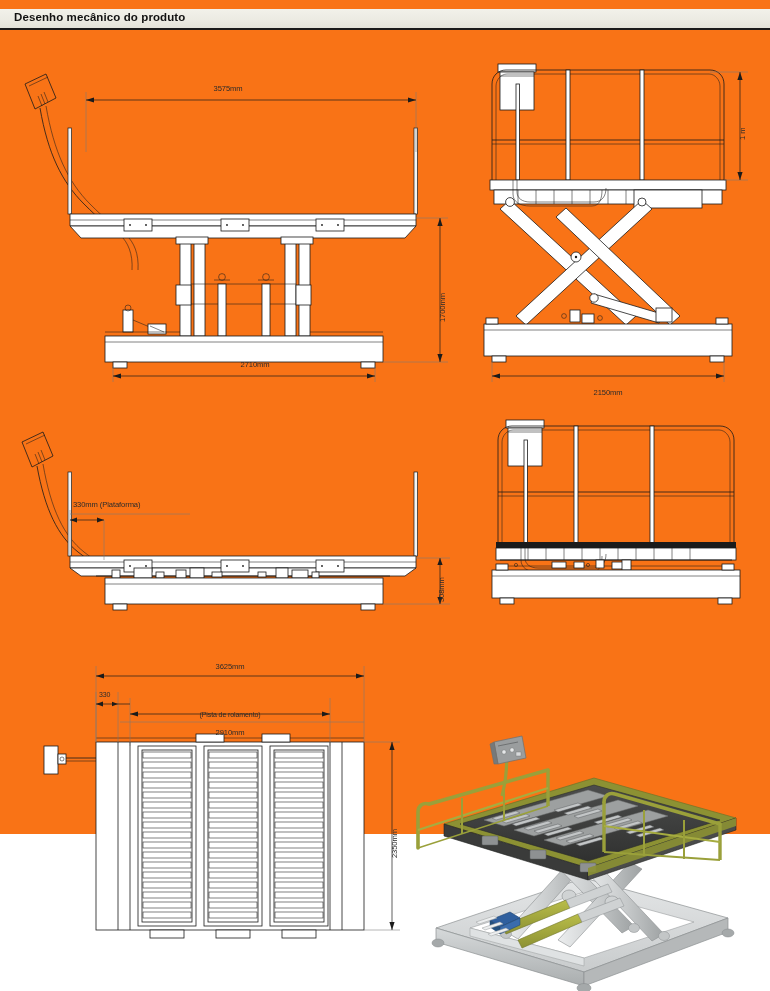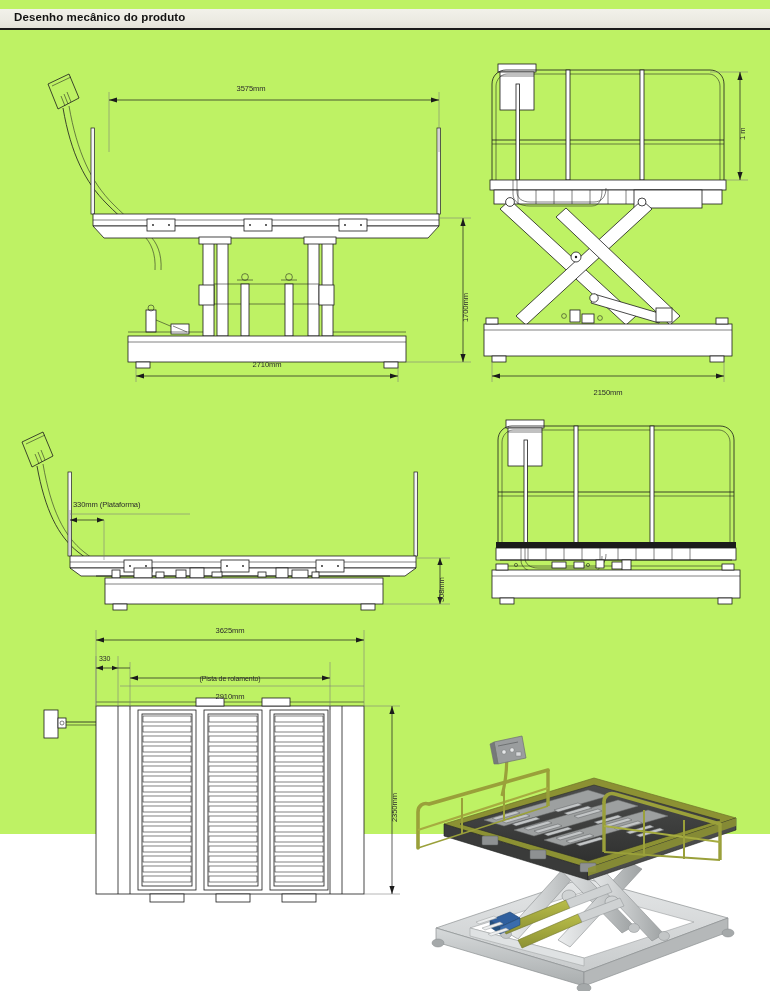--- a/index.html
+++ b/index.html
@@ -2,21 +2,21 @@
 <html><head>
 <meta charset="utf-8">
 <style>
   * { box-sizing: border-box; margin: 0; padding: 0; }
   html, body {
     width: 770px; height: 991px;
     background: #ffffff;
     font-family: "Liberation Sans", sans-serif;
     overflow: hidden;
   }
-  .page { position: relative; width: 770px; height: 834px; background:#bef264; }
+  .page { position: relative; width: 770px; height: 834px; background:#f97316; }
 
   
   .header-bar {
     position: absolute; left: 0; top: 9px; width: 770px; height: 21px;
     background: linear-gradient(to bottom, #f2f1ea 0%, #ecebe3 55%, #e3e2d8 100%);
     border-bottom: 2px solid #1a1a1a;
   }
   .header-title {
     position: absolute; left: 14px; top: 11px;
     font-size: 11.5px; font-weight: bold; color: #121212;
@@ -48,21 +48,21 @@
 </head>
 <body>
 
 <div class="page">
 
   <div class="header-bar"></div>
   <div class="header-title">Desenho mecânico do produto</div>
 
   <div class="views">
 
-    <div class="view" style="left:0px; top:0px; width:460px; height:350px;margin-left:23px;">
+    <div class="view" style="left:0px; top:0px; width:460px; height:350px;">
       <svg width="460" height="350" viewBox="0 0 460 350">
 
         <g>
           <path class="ln" d="M25 52 L46 42 L56 66 L35 77 Z"></path>
           <path class="ln-t" d="M29 54 L48 45"></path>
           <path class="ln-t" d="M44 60 L48 70"></path>
           <path class="ln-t" d="M41 62 L45 72"></path>
           <path class="ln-t" d="M38 64 L42 74"></path>
         </g>
 
@@ -152,21 +152,21 @@
         <g>
           <path class="extln" d="M113 334 L113 350"></path>
           <path class="extln" d="M375 334 L375 350"></path>
           <path class="dimln" d="M113 344 L375 344"></path>
           <path d="M113 344 l8 -2.6 l0 5.2 Z" fill="#1b1b1b"></path>
           <path d="M375 344 l-8 -2.6 l0 5.2 Z" fill="#1b1b1b"></path>
         </g>
       </svg>
       <span class="dimtxt" style="left:228px; top:52px; transform:translateX(-50%);">3575mm</span>
       <span class="dimtxt vert" style="left:438px; top:290px; transform:rotate(-90deg);">1700mm</span>
-      <span class="dimtxt" style="left:244px; top:328px; transform:translateX(-50%);">2710mm</span>
+      <span class="dimtxt" style="left:255px; top:328px; transform:translateX(-50%);">2710mm</span>
     </div>
 
     <div class="view" style="left:466px; top:0px; width:304px; height:350px;">
       <svg width="304" height="350" viewBox="0 0 304 350">
 
         <g>
           <rect class="fillw" x="32" y="32" width="38" height="8"></rect>
           <rect class="fillw" x="34" y="40" width="34" height="38"></rect>
           <path class="ln-t" d="M34 44 L68 44"></path>
         </g>
@@ -387,21 +387,21 @@
           <rect class="fillw" x="22" y="160" width="248" height="28"></rect>
           <path class="ln-t" d="M22 166 L270 166"></path>
           <rect class="fillw" x="26" y="154" width="12" height="6"></rect>
           <rect class="fillw" x="252" y="154" width="12" height="6"></rect>
           <rect class="fillw" x="30" y="188" width="14" height="6"></rect>
           <rect class="fillw" x="248" y="188" width="14" height="6"></rect>
         </g>
       </svg>
     </div>
 
-    <div class="view" style="left:0px; top:578px; width:420px; height:300px;text-decoration:underline;">
+    <div class="view" style="left:0px; top:614px; width:420px; height:300px;text-decoration:underline;">
       <svg width="420" height="300" viewBox="0 0 420 300">
 
         <g>
           <rect class="fillw" x="44" y="100" width="14" height="28"></rect>
           <rect class="fillw" x="58" y="108" width="8" height="10"></rect>
           <circle class="ln-t" cx="62" cy="113" r="2" fill="#fff"></circle>
           <path class="ln" d="M66 112 L96 112"></path>
           <path class="ln-t" d="M66 115 L96 115"></path>
         </g>
 

